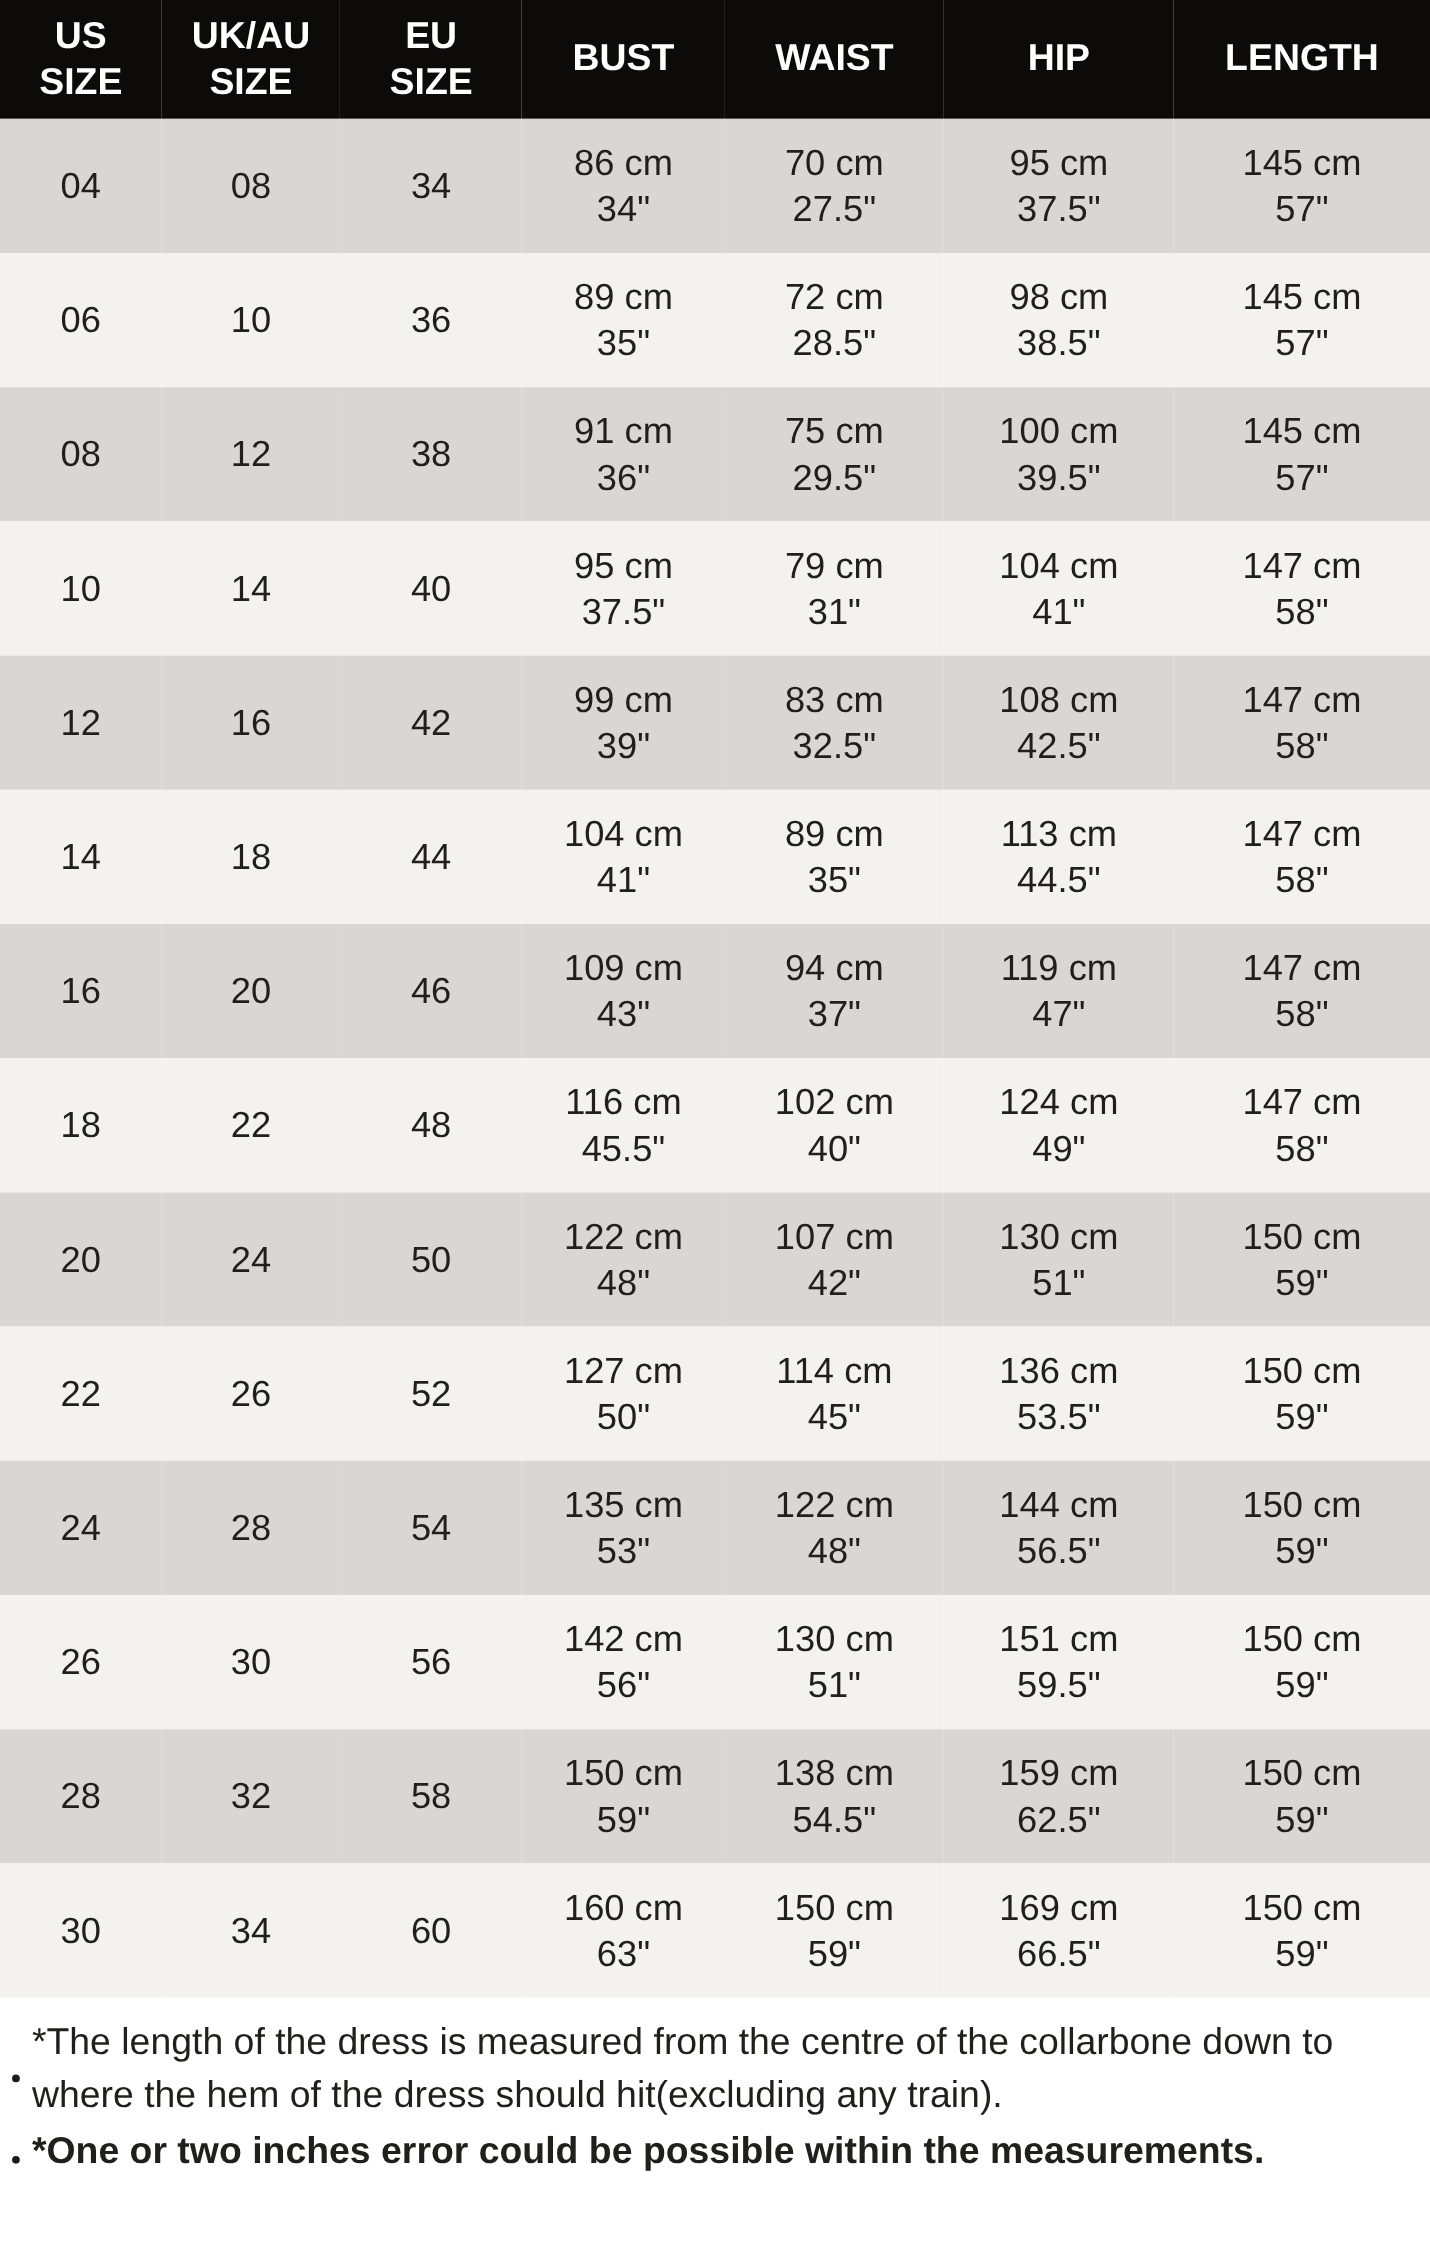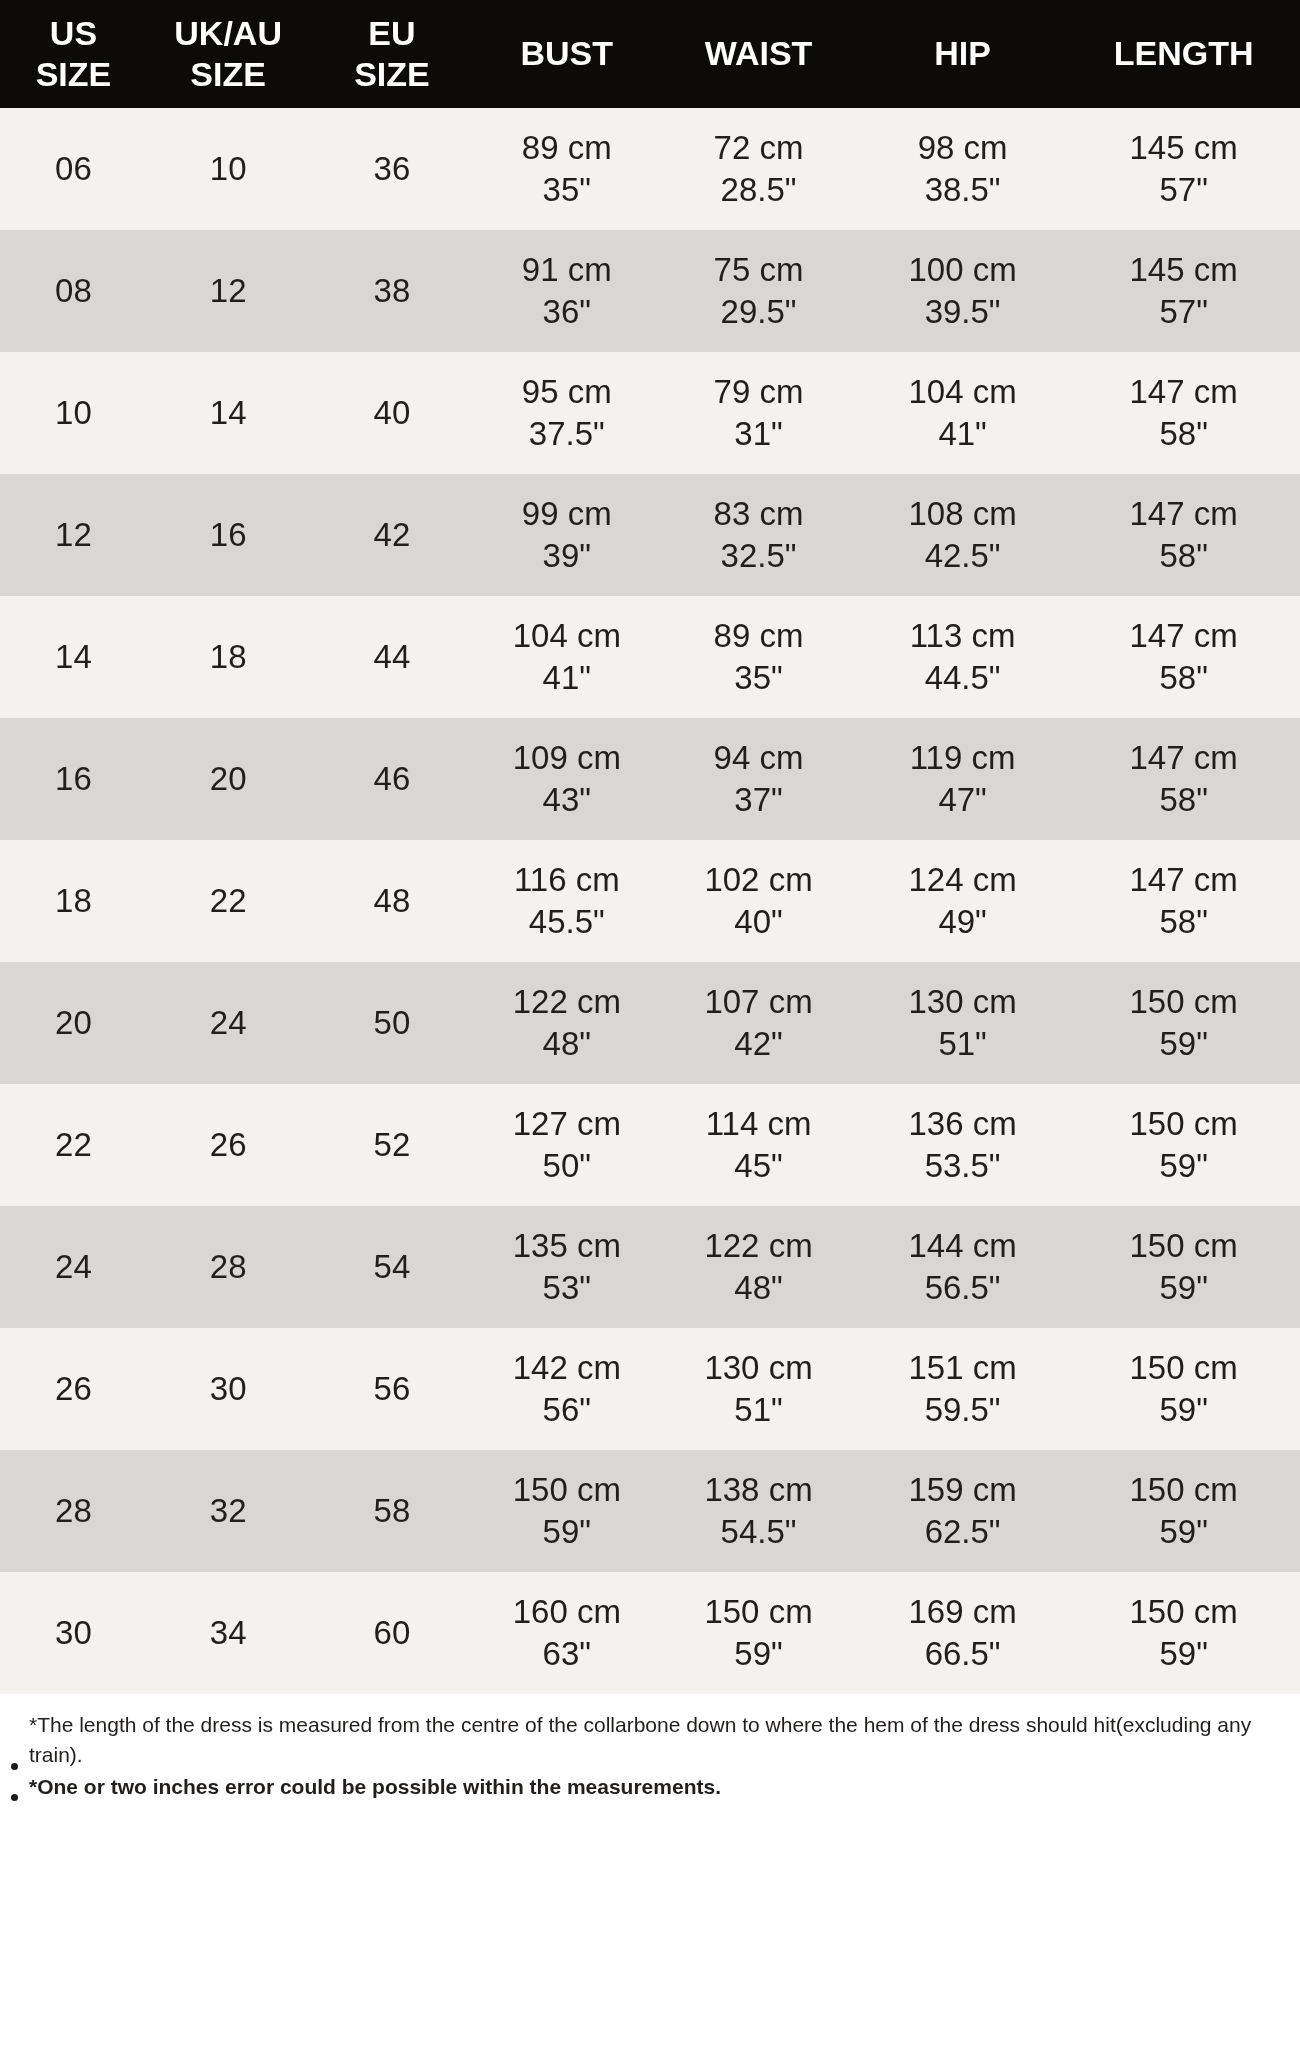--- a/index.html
+++ b/index.html
@@ -44,22 +44,22 @@
     color: #211f1d;
   }
   tr.row-light { background: #f4f2ef; }
   tr.row-dark  { background: #d9d7d4; }
 
   .footnotes {
     padding: 16px 8px 0 6px;
   }
   .footnote {
     display: flex;
-    align-items: flex-end;
-    font-size: 21px;
+    align-items: center;
+    font-size: 34px;
     line-height: 1.42;
     margin-bottom: 2px;
   }
   .footnote .bullet {
     flex: none;
     width: 7px;
     height: 7px;
     border-radius: 50%;
     background: #1b1a19;
     margin: 18px 11px 0 5px;
@@ -90,20 +90,33 @@
 SIZE</th>
           <th>EU
 SIZE</th>
           <th>BUST</th>
           <th>WAIST</th>
           <th>HIP</th>
           <th>LENGTH</th>
         </tr>
     </thead>
     <tbody>
+        <tr class="row-dark">
+          <td>04</td>
+          <td>08</td>
+          <td>34</td>
+          <td>86 cm
+34"</td>
+          <td>70 cm
+27.5"</td>
+          <td>95 cm
+37.5"</td>
+          <td>145 cm
+57"</td>
+        </tr>
         <tr class="row-light">
           <td>06</td>
           <td>10</td>
           <td>36</td>
           <td>89 cm
 35"</td>
           <td>72 cm
 28.5"</td>
           <td>98 cm
 38.5"</td>

